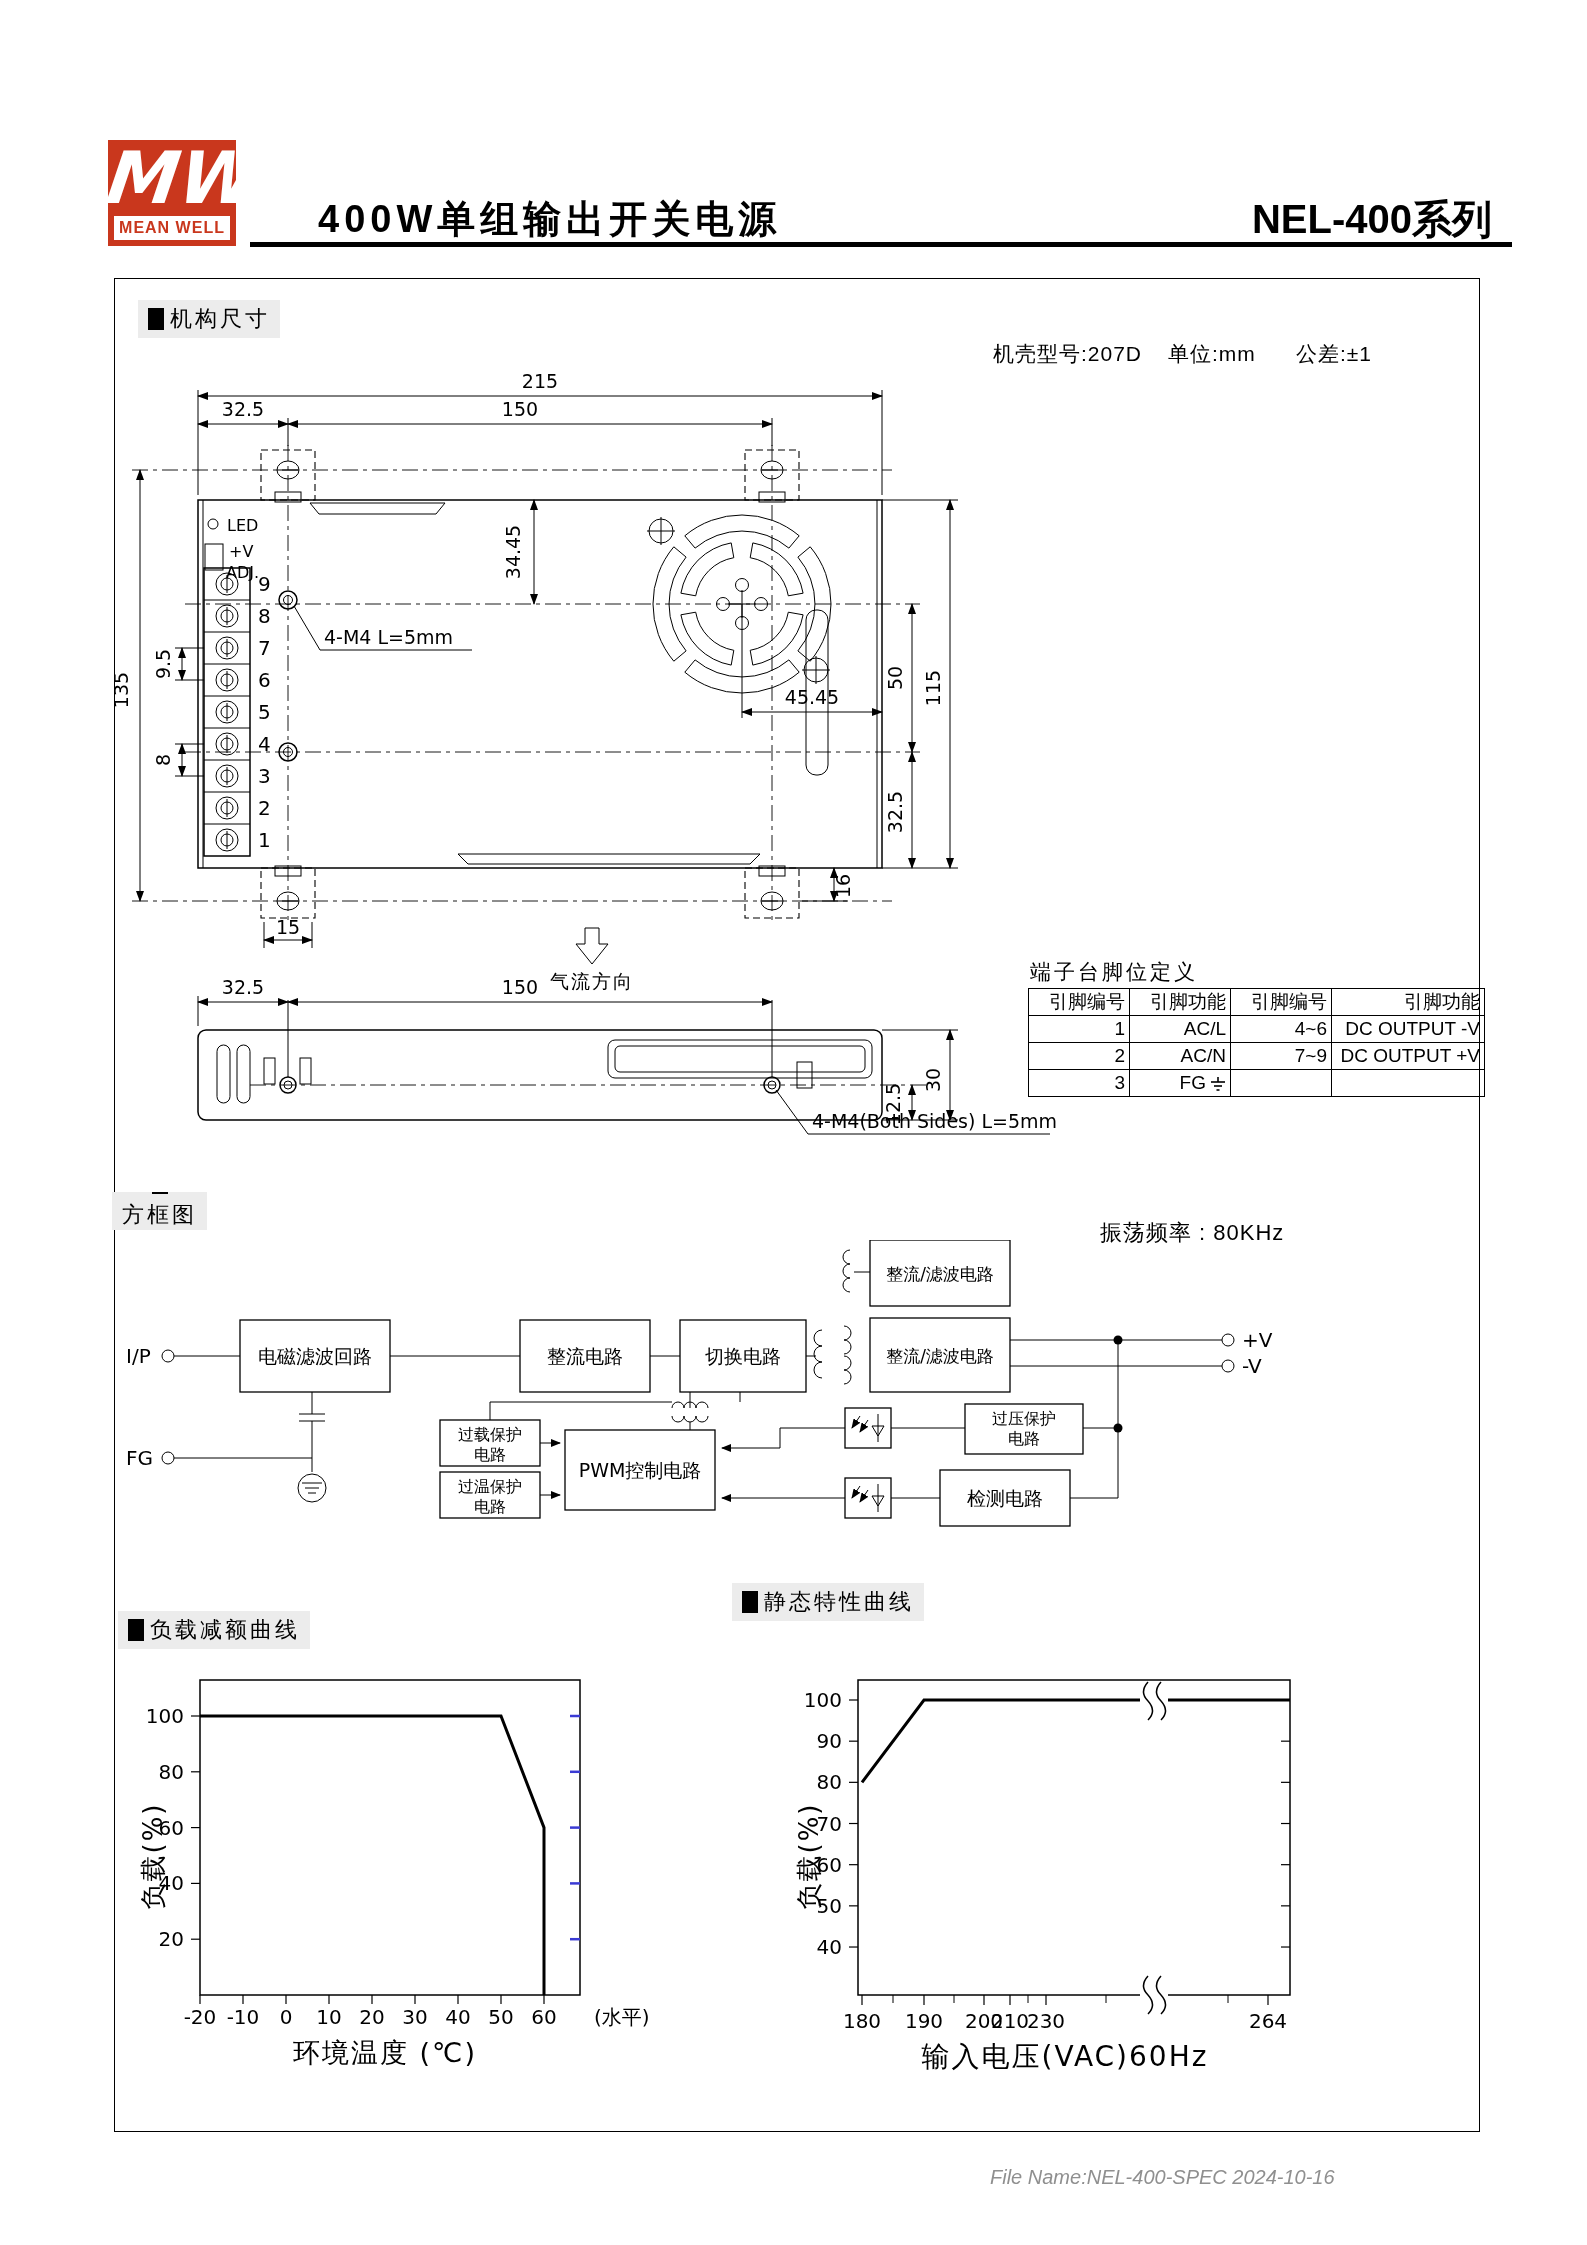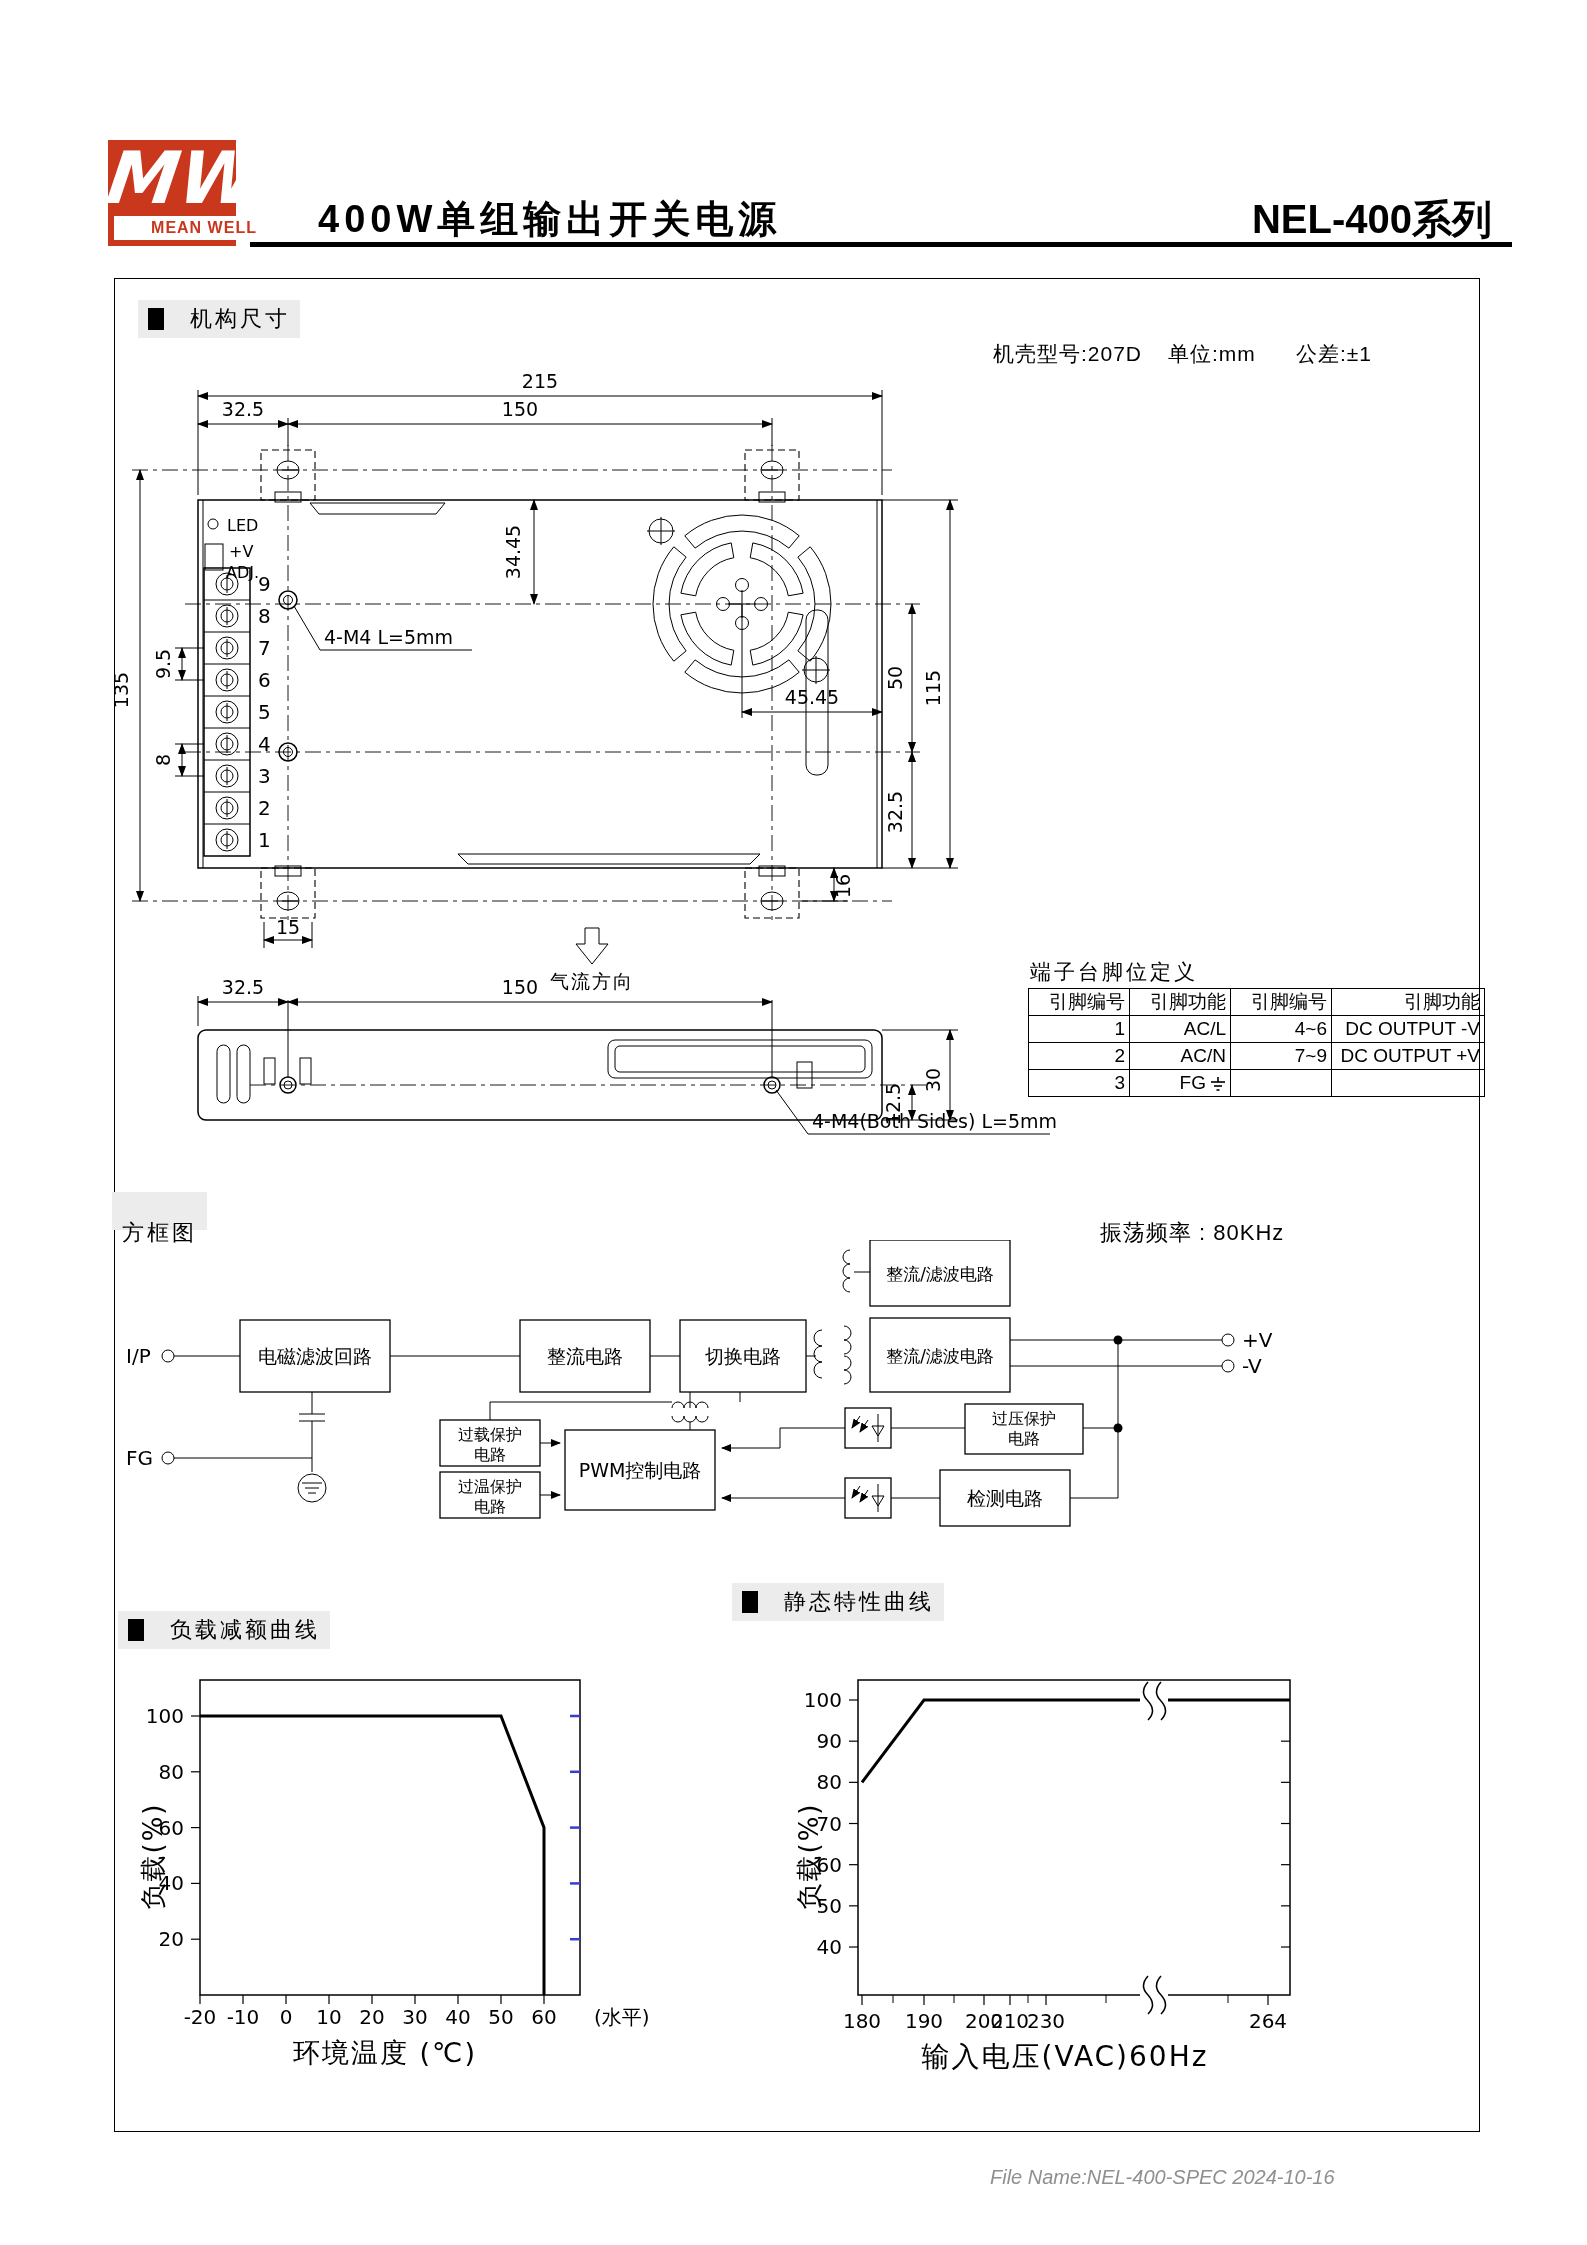--- a/index.html
+++ b/index.html
@@ -5,28 +5,28 @@
   html,body{margin:0;padding:0;background:#fff;}
   .page{position:relative;width:1587px;height:2245px;background:#fff;overflow:hidden;
         font-family:"Liberation Sans","DejaVu Sans",sans-serif;color:#000;}
   .abs{position:absolute;}
   
   .logo{left:108px;top:140px;width:128px;height:106px;background:#c9371d;}
   .logo .mw{position:absolute;left:0;top:-4px;width:128px;text-align:center;
             font-family:"DejaVu Sans",sans-serif;font-style:italic;font-weight:bold;
             font-size:72px;color:#fff;transform:skewX(-8deg);}
   .logo .strip{position:absolute;left:6px;bottom:6px;width:116px;height:24px;background:#fff;
-               display:flex;align-items:center;justify-content:center;padding-left:32px;}
+               display:flex;align-items:center;justify-content:center;}
   .logo .strip span{color:#c9371d;font-weight:bold;font-size:16px;letter-spacing:1px;}
   .title{left:318px;top:194px;font-size:38px;font-weight:bold;letter-spacing:5px;}
   .series{left:1160px;top:192px;width:332px;text-align:right;font-size:40px;font-weight:bold;}
   .rule{left:250px;top:242px;width:1262px;height:5px;background:#000;}
   .frame{left:114px;top:278px;width:1364px;height:1852px;border:1.6px solid #000;}
   
-  .sech{background:#ececec;display:flex;align-items:center;gap:26px;padding:0 10px;height:38px;}
+  .sech{background:#ececec;display:flex;align-items:center;gap:6px;padding:0 10px;height:38px;}
   .sech .sq{width:16px;height:22px;background:#000;display:inline-block;}
   .sech .tx{font-size:22px;letter-spacing:3px;}
   .info{font-size:21px;letter-spacing:1px;margin-top:32px;}
   
   .pt-title{left:1030px;top:958px;font-size:21px;letter-spacing:3px;}
   table.pt{left:1028px;top:988px;position:absolute;border-collapse:collapse;}
   table.pt td{border:1.4px solid #000;height:26px;text-align:right;font-size:19px;padding:0 4px;}
   table.pt tr td:nth-child(1){width:92px;}
   table.pt tr td:nth-child(2){width:92px;}
   table.pt tr td:nth-child(3){width:92px;}

